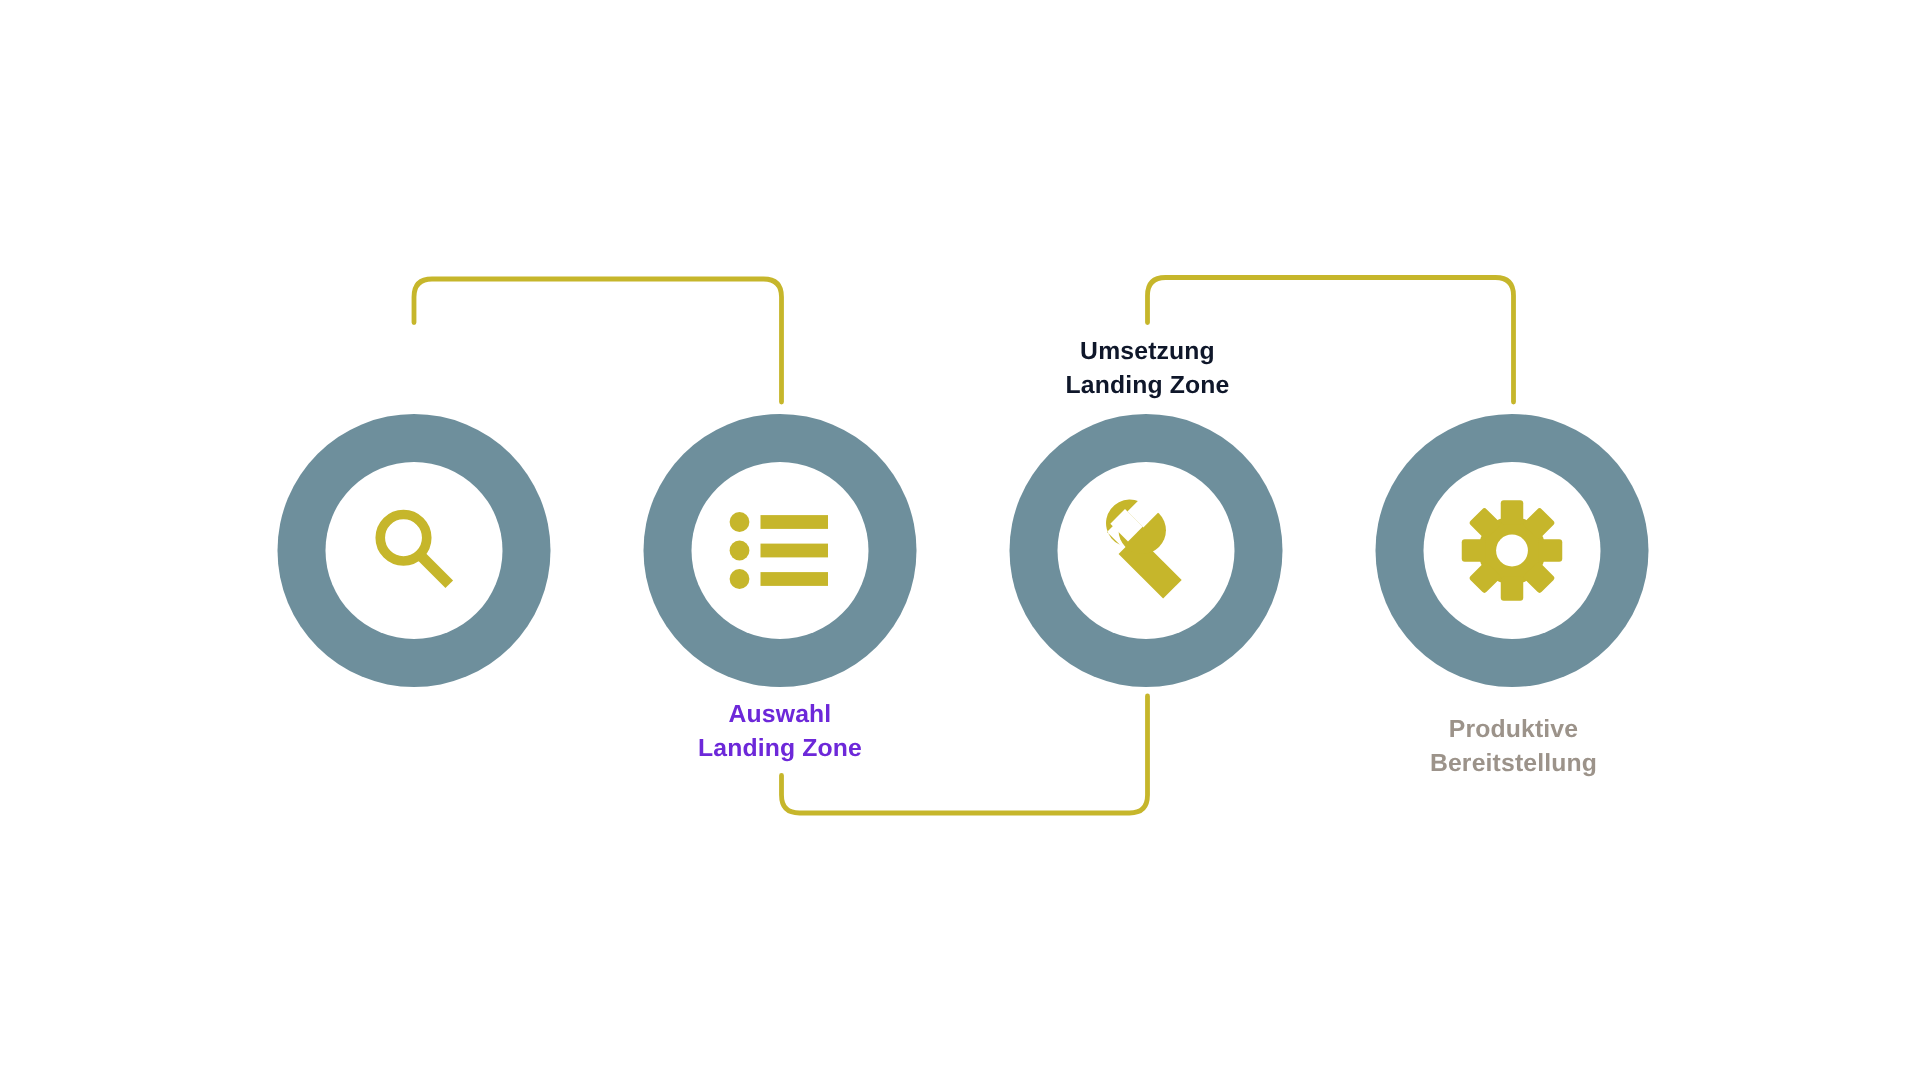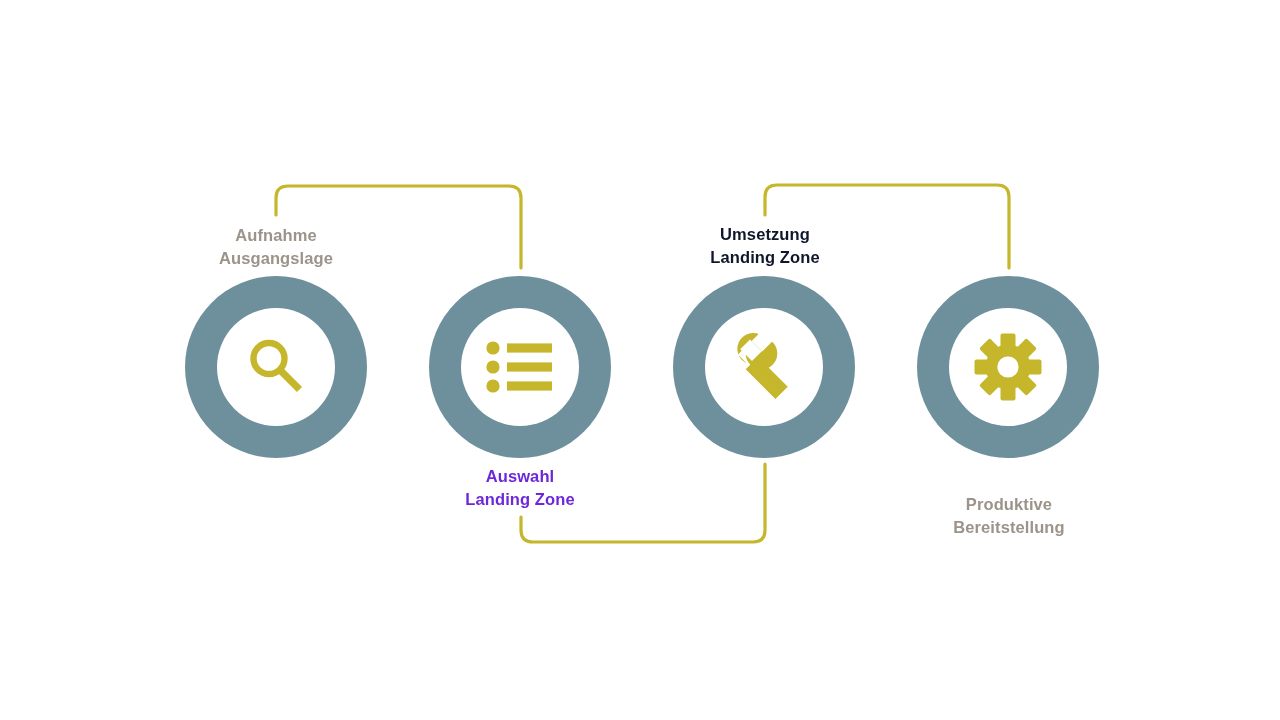--- a/index.html
+++ b/index.html
@@ -80,21 +80,21 @@
   }
   
   #node-1 { left: 185px; top: 276px; }
   #node-2 { left: 429px; top: 276px; }
   #node-3 { left: 673px; top: 276px; }
   #node-4 { left: 917px; top: 276px; }
 
   #label-1 { left: 146px; top: 224px; }
   #label-2 { left: 390px; top: 465px; }
   #label-3 { left: 635px; top: 223px; }
-  #label-4 { left: 879px; top: 493px; }
+  #label-4 { left: 879px; top: 475px; }
 </style>
 </head>
 <body>
 
 <div id="diagram" style="background: rgb(255, 255, 255);">
 
   <svg id="connectors" viewBox="0 0 1280 720" width="1280" height="720" xmlns="http://www.w3.org/2000/svg" aria-hidden="true">
 
     <path class="connector-path" d="M 276 215 L 276 198 Q 276 186 288 186 L 509 186 Q 521 186 521 198 L 521 268" style="stroke: rgb(198, 182, 43);"></path>
 
@@ -106,22 +106,20 @@
   <div class="node" id="node-1" style="background: rgb(110, 143, 156);">
     <div class="node-inner" style="background: rgb(255, 255, 255);">
       <span class="node-icon">
         <svg viewBox="0 0 74 74" xmlns="http://www.w3.org/2000/svg">
           <circle cx="30" cy="28.5" r="15.5" fill="none" stroke="#c6b62b" stroke-width="6.4"></circle>
           <line x1="41" y1="40" x2="60.5" y2="59.5" stroke="#c6b62b" stroke-width="7.2" stroke-linecap="butt"></line>
         </svg>
       </span>
     </div>
   </div>
-  <div class="node-label" id="label-1" style="color: rgb(156, 147, 138);">Aufnahme
-Ausgangslage</div>
 
   <div class="node" id="node-2" style="background: rgb(110, 143, 156);">
     <div class="node-inner" style="background: rgb(255, 255, 255);">
       <span class="node-icon">
         <svg viewBox="0 0 74 74" xmlns="http://www.w3.org/2000/svg">
           <circle cx="10" cy="18" r="6.6" fill="#c6b62b"></circle>
           <circle cx="10" cy="37" r="6.6" fill="#c6b62b"></circle>
           <circle cx="10" cy="56" r="6.6" fill="#c6b62b"></circle>
           <rect x="24" y="13.4" width="45" height="9.2" fill="#c6b62b"></rect>
           <rect x="24" y="32.4" width="45" height="9.2" fill="#c6b62b"></rect>

